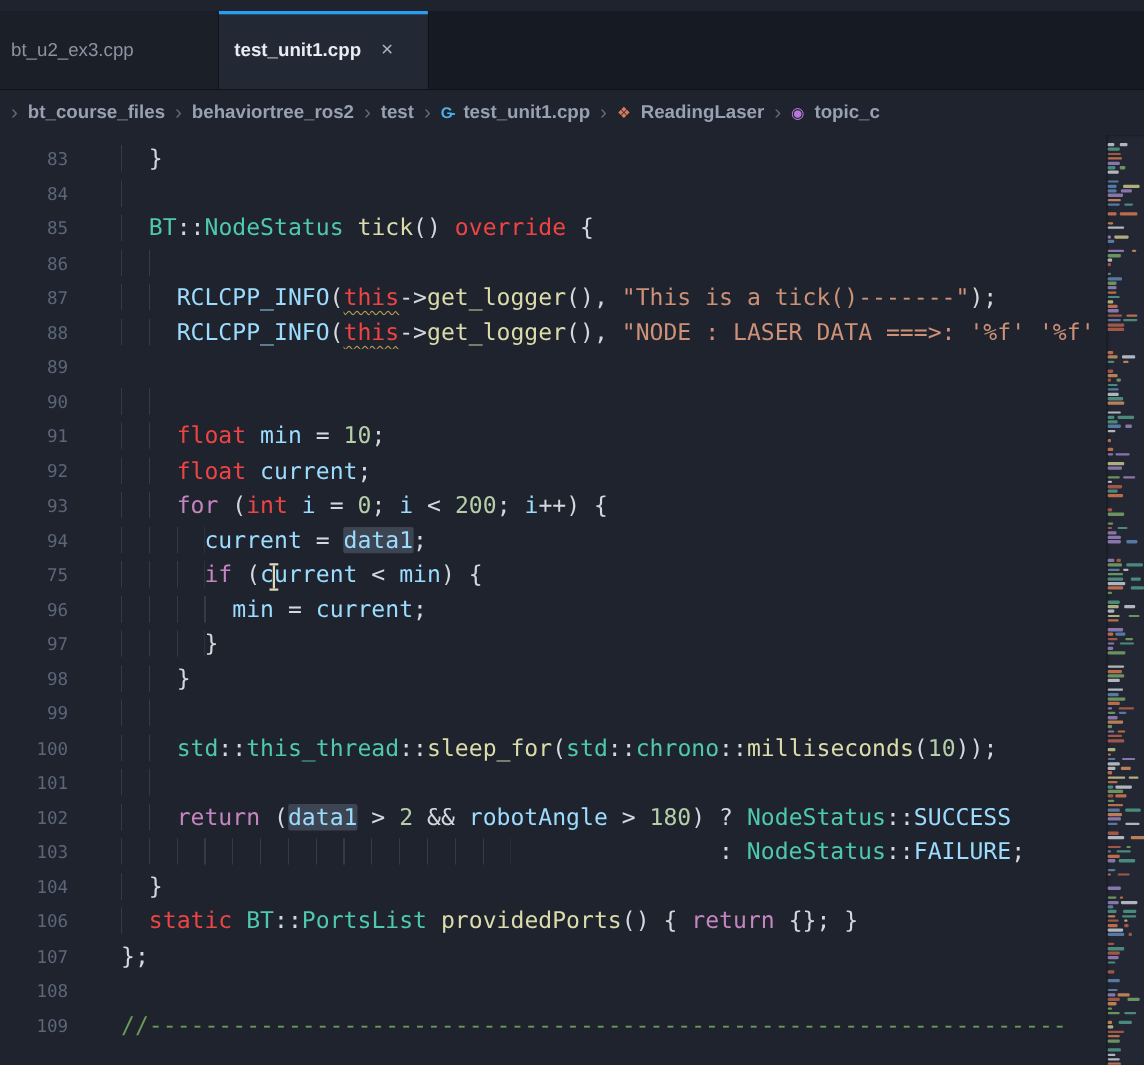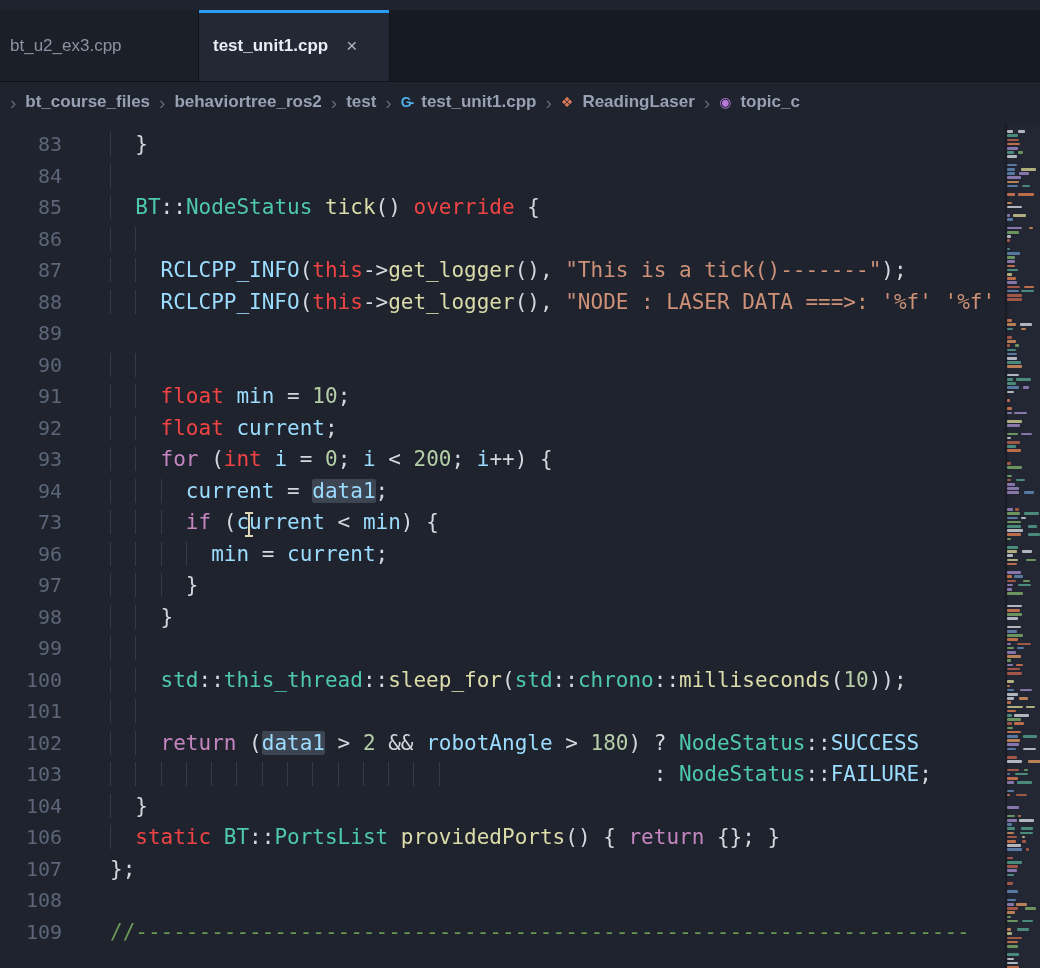--- a/index.html
+++ b/index.html
@@ -23,34 +23,34 @@
   .bc-item { color:#98a1b3;font-weight:bold; }
   .bc-icon { font-size:14px; line-height:1; }
   .bc-icon.cpp { color:#4fb0e8; font-weight:700; letter-spacing:-2px; }
   .bc-icon.cls { color:#d87a5a; }
   .bc-icon.sym { color:#b678d8; }
 
   
   .editor { position:absolute; top:113px; left:0; right:0; bottom:0; display:flex; background:#1e232e; }
   .codewrap { flex:1; overflow:hidden; padding-top:6px; }
   .line { display:flex; height:31.5px; line-height:31.5px; font-size:21px; white-space:pre; }
-  .ln { flex:none; width:62px; text-align:right; color:#5c6678; font-size:20px; }
+  .ln { flex:none; width:62px; text-align:right; color:#5c6678; font-size:16px; }
   .lc { flex:none; padding-left:48px; }
   .tk { white-space:pre; }
   .d  { color:#d4d8de; }
   .kw { color:#c586c0; }
   .k2 { color:#ef4444; }
   .ty { color:#4ec9b0; }
   .fn { color:#dcdcaa; }
   .st { color:#ce9178; }
   .nu { color:#b5cea8; }
   .cm { color:#6a9955; }
   .v  { color:#9cdcfe; }
   .hl { background:#3d4452; border-radius:2px; }
-  .sq { text-decoration-style:wavy; text-decoration-color:#b49b4e;
+  .sq { text-decoration:underline; text-decoration-style:wavy; text-decoration-color:#b49b4e;
         text-decoration-thickness:1px; text-underline-offset:5px; }
   .ig { background-image:repeating-linear-gradient(to right,#333b49 0 1px,transparent 1px 25.28px); }
 
   
   .minimap { flex:none; width:35px; background:#232733; position:relative; box-shadow:inset 2px 0 3px rgba(0,0,0,.35); }
   .mm { position:absolute; height:2.6px; border-radius:1px; opacity:.95; }
 
   
   .ibeam { position:absolute; left:243px; top:502px; width:12px; height:25px; z-index:5; pointer-events:none; }
   .ibeam::before { content:""; position:absolute; left:5px; top:2px; bottom:2px; width:2px; background:#ded9b8; }
@@ -98,21 +98,21 @@
           <div class="line"><span class="ln">85</span><span class="lc"><span class="tk ig">  </span><span class="tk ty">BT</span><span class="tk d">::</span><span class="tk ty">NodeStatus</span><span class="tk d"> </span><span class="tk fn">tick</span><span class="tk d">() </span><span class="tk k2">override</span><span class="tk d"> {</span></span></div>
           <div class="line"><span class="ln">86</span><span class="lc"><span class="tk ig">    </span></span></div>
           <div class="line"><span class="ln">87</span><span class="lc"><span class="tk ig">    </span><span class="tk v">RCLCPP_INFO</span><span class="tk d">(</span><span class="tk k2 sq">this</span><span class="tk d">-&gt;</span><span class="tk fn">get_logger</span><span class="tk d">(), </span><span class="tk st">"This is a tick()-------"</span><span class="tk d">);</span></span></div>
           <div class="line"><span class="ln">88</span><span class="lc"><span class="tk ig">    </span><span class="tk v">RCLCPP_INFO</span><span class="tk d">(</span><span class="tk k2 sq">this</span><span class="tk d">-&gt;</span><span class="tk fn">get_logger</span><span class="tk d">(), </span><span class="tk st">"NODE : LASER DATA ===&gt;: '%f' '%f'</span></span></div>
           <div class="line"><span class="ln">89</span></div>
           <div class="line"><span class="ln">90</span><span class="lc"><span class="tk ig">    </span></span></div>
           <div class="line"><span class="ln">91</span><span class="lc"><span class="tk ig">    </span><span class="tk k2">float</span><span class="tk d"> </span><span class="tk v">min</span><span class="tk d"> = </span><span class="tk nu">10</span><span class="tk d">;</span></span></div>
           <div class="line"><span class="ln">92</span><span class="lc"><span class="tk ig">    </span><span class="tk k2">float</span><span class="tk d"> </span><span class="tk v">current</span><span class="tk d">;</span></span></div>
           <div class="line"><span class="ln">93</span><span class="lc"><span class="tk ig">    </span><span class="tk kw">for</span><span class="tk d"> (</span><span class="tk k2">int</span><span class="tk d"> </span><span class="tk v">i</span><span class="tk d"> = </span><span class="tk nu">0</span><span class="tk d">; </span><span class="tk v">i</span><span class="tk d"> &lt; </span><span class="tk nu">200</span><span class="tk d">; </span><span class="tk v">i</span><span class="tk d">++) {</span></span></div>
           <div class="line"><span class="ln">94</span><span class="lc"><span class="tk ig">      </span><span class="tk v">current</span><span class="tk d"> = </span><span class="tk v hl">data1</span><span class="tk d">;</span></span></div>
-          <div class="line"><span class="ln">73</span><span class="lc"><span class="tk ig">      </span><span class="tk kw">if</span><span class="tk d"> (</span><span class="tk v">current</span><span class="tk d"> &lt; </span><span class="tk v">min</span><span class="tk d">) {</span></span></div>
+          <div class="line"><span class="ln">75</span><span class="lc"><span class="tk ig">      </span><span class="tk kw">if</span><span class="tk d"> (</span><span class="tk v">current</span><span class="tk d"> &lt; </span><span class="tk v">min</span><span class="tk d">) {</span></span></div>
           <div class="line"><span class="ln">96</span><span class="lc"><span class="tk ig">        </span><span class="tk v">min</span><span class="tk d"> = </span><span class="tk v">current</span><span class="tk d">;</span></span></div>
           <div class="line"><span class="ln">97</span><span class="lc"><span class="tk ig">      </span><span class="tk d">}</span></span></div>
           <div class="line"><span class="ln">98</span><span class="lc"><span class="tk ig">    </span><span class="tk d">}</span></span></div>
           <div class="line"><span class="ln">99</span><span class="lc"><span class="tk ig">    </span></span></div>
           <div class="line"><span class="ln">100</span><span class="lc"><span class="tk ig">    </span><span class="tk ty">std</span><span class="tk d">::</span><span class="tk ty">this_thread</span><span class="tk d">::</span><span class="tk fn">sleep_for</span><span class="tk d">(</span><span class="tk ty">std</span><span class="tk d">::</span><span class="tk ty">chrono</span><span class="tk d">::</span><span class="tk fn">milliseconds</span><span class="tk d">(</span><span class="tk nu">10</span><span class="tk d">));</span></span></div>
           <div class="line"><span class="ln">101</span><span class="lc"><span class="tk ig">    </span></span></div>
           <div class="line"><span class="ln">102</span><span class="lc"><span class="tk ig">    </span><span class="tk kw">return</span><span class="tk d"> (</span><span class="tk v hl">data1</span><span class="tk d"> &gt; </span><span class="tk nu">2</span><span class="tk d"> &amp;&amp; </span><span class="tk v">robotAngle</span><span class="tk d"> &gt; </span><span class="tk nu">180</span><span class="tk d">) ? </span><span class="tk ty">NodeStatus</span><span class="tk d">::</span><span class="tk v">SUCCESS</span></span></div>
           <div class="line"><span class="ln">103</span><span class="lc"><span class="tk ig">                            </span><span class="tk d">               </span><span class="tk d">: </span><span class="tk ty">NodeStatus</span><span class="tk d">::</span><span class="tk v">FAILURE</span><span class="tk d">;</span></span></div>
           <div class="line"><span class="ln">104</span><span class="lc"><span class="tk ig">  </span><span class="tk d">}</span></span></div>
           <div class="line"><span class="ln">106</span><span class="lc"><span class="tk ig">  </span><span class="tk k2">static</span><span class="tk d"> </span><span class="tk ty">BT</span><span class="tk d">::</span><span class="tk ty">PortsList</span><span class="tk d"> </span><span class="tk fn">providedPorts</span><span class="tk d">() { </span><span class="tk kw">return</span><span class="tk d"> {}; }</span></span></div>

